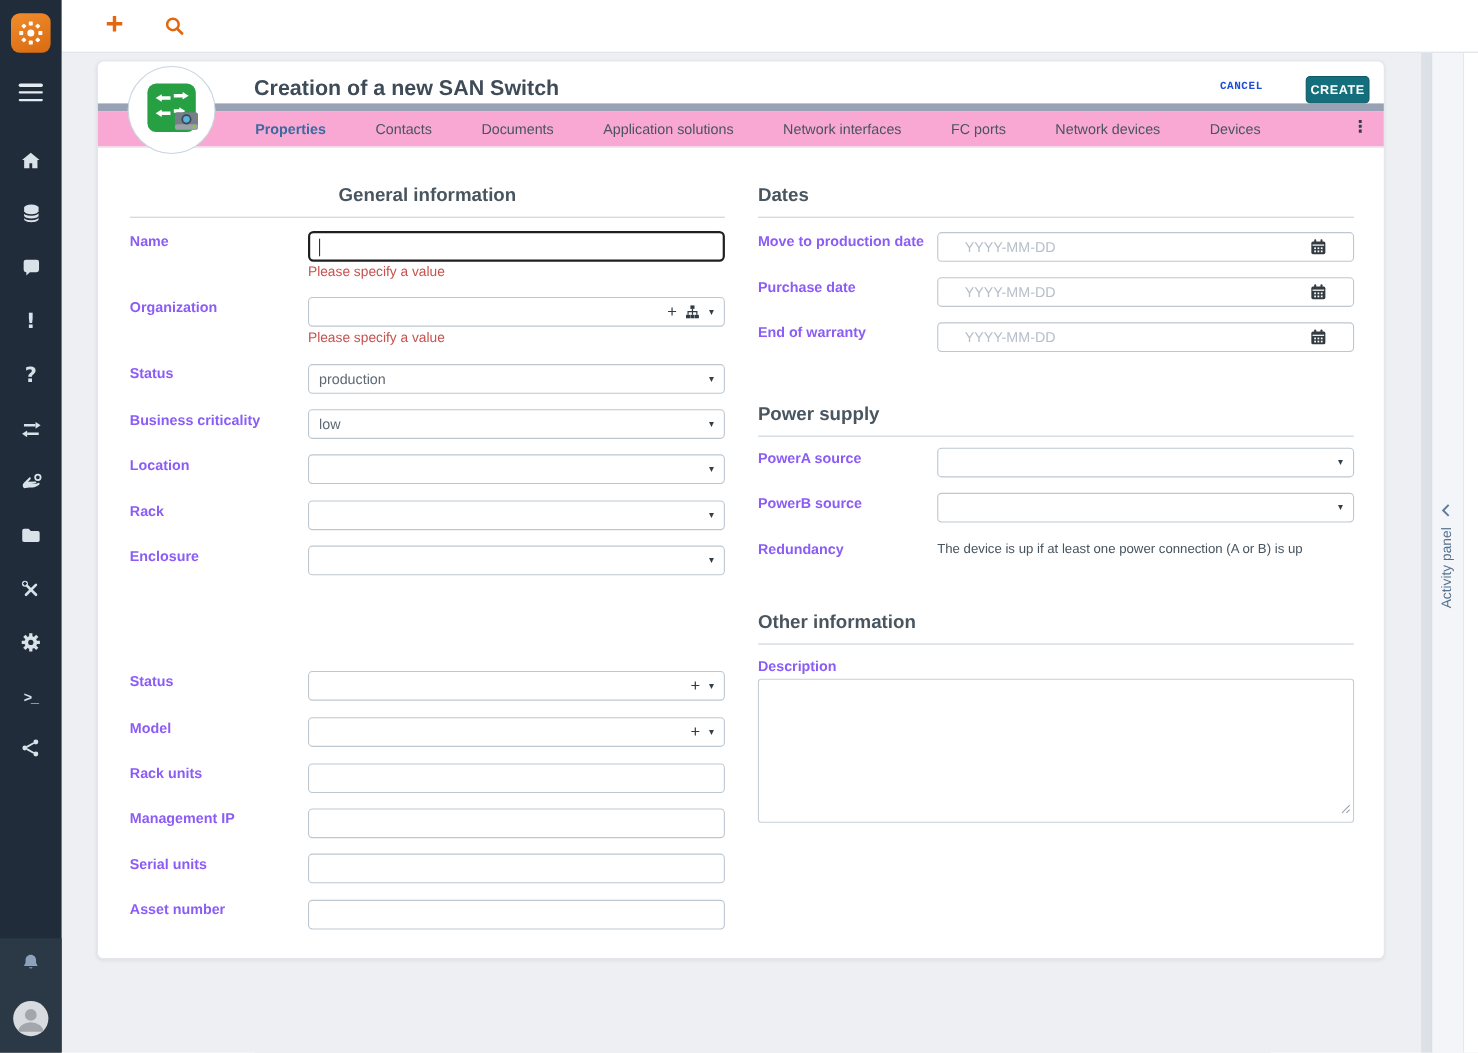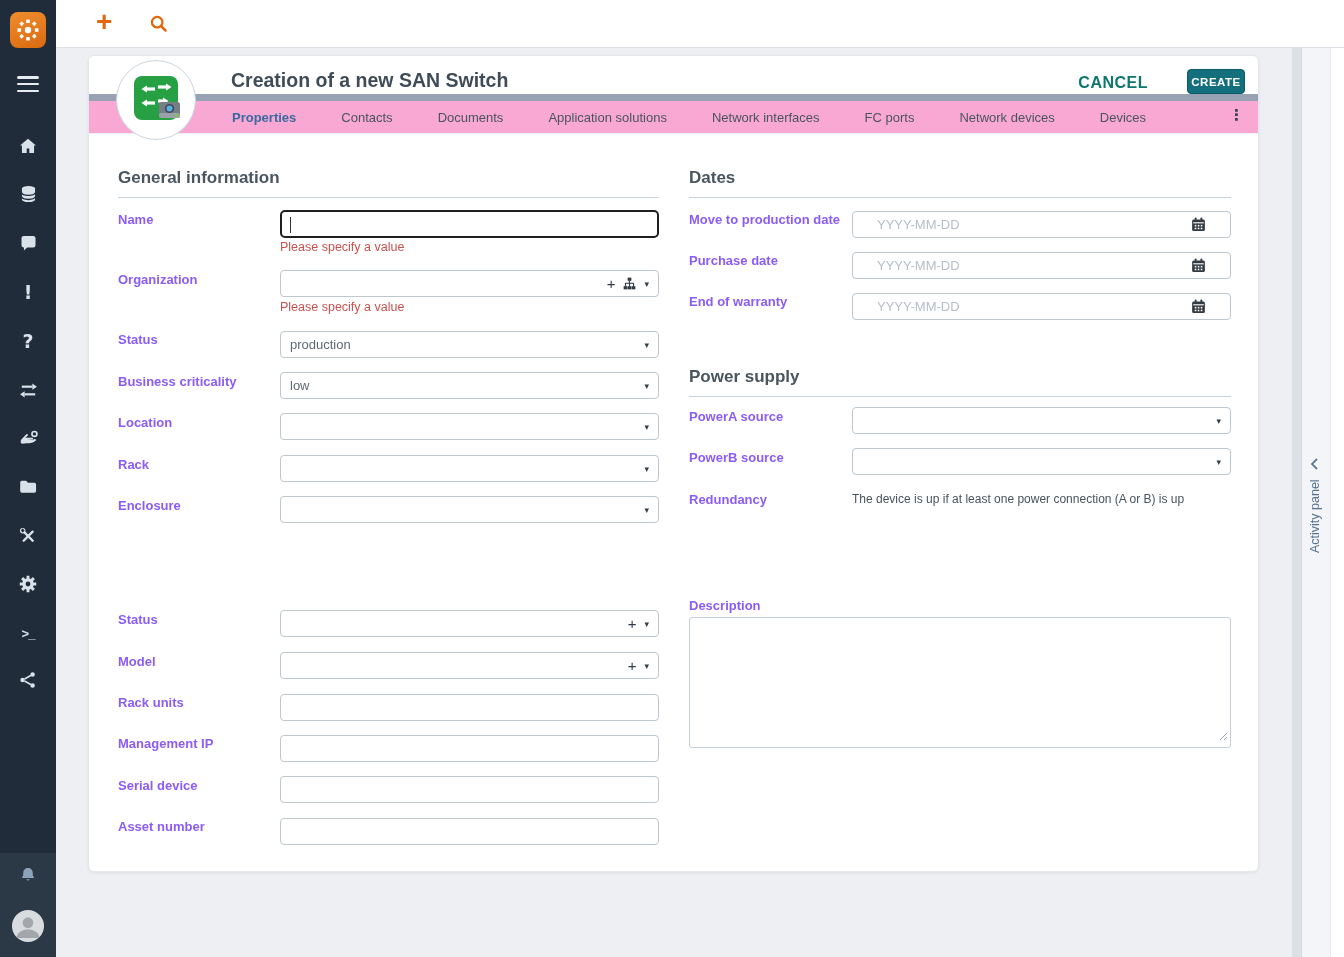--- a/index.html
+++ b/index.html
@@ -30,37 +30,37 @@
   .activity-rail { position:absolute; left:1301px; top:48px; width:29px; height:909px; background:#f3f5f8; border-left:1px solid #d7dce2; }
   .rail-chevron { position:absolute; left:1308px; top:456px; color:#5e7b9c; }
   .rail-label { position:absolute; left:1308px; top:553px; transform:rotate(-90deg); transform-origin:0 0;
                 font-size:12.5px; color:#54718f; white-space:nowrap; }
   .right-white { position:absolute; left:1330px; top:48px; width:14px; height:909px; background:#ffffff; border-left:1px solid #e4e8ec; }
 
   
   .card { position:absolute; left:88px; top:55px; width:1171px; height:817px; background:#ffffff;
           border:1px solid #e3e7eb; border-radius:6px; box-shadow:0 1px 3px rgba(40,50,60,.08); }
   .page-title { position:absolute; left:142px; top:13px; font-size:19.5px; color:#3f4c58; }
-  .cancel-btn { position:absolute; right:110px; top:18px; font-size:16px; font-weight:700; letter-spacing:.5px;
-                color:#0f766e; background:none; border:none; cursor:pointer; font-family:Liberation Sans, sans-serif; }
+  .cancel-btn { position:absolute; right:110px; top:18px; font-size:10px; font-weight:700; letter-spacing:.5px;
+                color:#1d4ed8; background:none; border:none; cursor:pointer; font-family:Liberation Mono, monospace; }
   .create-btn { position:absolute; right:13px; top:13px; width:58px; height:25px; background:#146f7d; border:1px solid #0e5965;
                 border-radius:4px; color:#ffffff; font-size:11.5px; font-weight:700; letter-spacing:.5px; cursor:pointer; font-family:inherit; }
   .tab-strip { position:absolute; left:0; top:38px; width:100%; height:7px; background:#98a2b4; }
   .tabs-row { position:absolute; left:0; top:45px; width:100%; height:33px; background:#f9a8d4; border-bottom:1px solid #eef0f3;
               display:flex; align-items:center; padding-left:143px; column-gap:45px; }
   .tab { font-size:13px; color:#49545e; cursor:pointer; white-space:nowrap; }
   .tab.active { color:#3a6a9f; font-weight:700; }
   .tab-overflow { position:absolute; right:14px; top:50px; font-size:15px; font-weight:700; color:#313d48; cursor:pointer;
                   font-family:"DejaVu Sans", sans-serif; }
   .avatar-circle { position:absolute; left:27px; top:4px; width:80px; height:80px; border-radius:50%; background:#ffffff;
                    border:1.5px solid #c9d4de; z-index:3; display:flex; align-items:center; justify-content:center; }
 
   
   .sec-heading { position:absolute; font-size:17px; color:#49555f; border-bottom:1px solid #c9d3dc; padding-bottom:9px; }
-  .w-left { width:541px; } .w-right { width:542px; }
+  .w-left { width:541px;text-align:center; } .w-right { width:542px; }
   .fld-label { position:absolute; font-size:13px; font-weight:700; color:#8b5cf6; white-space:nowrap; }
   .fld-box { position:absolute; width:379px; height:27px; background:#fff; border:1px solid #bdc7d0; border-radius:4px; }
   .fld-select { display:flex; align-items:center; justify-content:space-between; padding:0 9px; cursor:pointer; }
   .sel-val { font-size:13px; color:#5e6974; }
   .caret { font-size:9px; color:#333e47; font-family:"DejaVu Sans", sans-serif; }
   .icon-row { display:flex; align-items:center; justify-content:flex-end; gap:8px; padding:0 9px; }
   .plus-glyph { font-size:15px; color:#2f3a44; cursor:pointer; line-height:1; }
   .focused { border:2px solid #1f1f1f; border-radius:5px; height:28px; }
   .caret-line { position:absolute; left:8px; top:5px; width:1px; height:16px; background:#333; }
   .err { position:absolute; font-size:12.5px; color:#c7524e; }
@@ -317,21 +317,21 @@
     <span class="plus-glyph">+</span>
     <span class="caret">▾</span>
   </div>
 
   <label class="fld-label" style="left:29px; top:639px;">Rack units</label>
   <div class="fld-box" style="left:191px; top:638px;"></div>
 
   <label class="fld-label" style="left:29px; top:680px;">Management IP</label>
   <div class="fld-box" style="left:191px; top:679px;"></div>
 
-  <label class="fld-label" style="left:29px; top:722px;">Serial device</label>
+  <label class="fld-label" style="left:29px; top:722px;">Serial units</label>
   <div class="fld-box" style="left:191px; top:720px;"></div>
 
   <label class="fld-label" style="left:29px; top:763px;">Asset number</label>
   <div class="fld-box" style="left:191px; top:762px;"></div>
 
   <h2 class="sec-heading w-right" style="left:600px; top:112px;">Dates</h2>
 
   <label class="fld-label" style="left:600px; top:156px;">Move to production date</label>
   <div class="fld-box date-box" style="left:763px; top:155px;">
     <span class="ph">YYYY-MM-DD</span>
@@ -405,20 +405,21 @@
 
   <label class="fld-label" style="left:600px; top:394px;">PowerB source</label>
   <div class="fld-box fld-select" style="left:763px; top:392px;">
     <span class="sel-val"></span>
     <span class="caret">▾</span>
   </div>
 
   <label class="fld-label" style="left:600px; top:436px;">Redundancy</label>
   <span class="static-text" style="left:763px; top:436px;">The device is up if at least one power connection (A or B) is up</span>
 
+  <h2 class="sec-heading w-right" style="left:600px; top:500px;">Other information</h2>
 
   <label class="fld-label" style="left:600px; top:542px;">Description</label>
   <div class="desc-area">
     <span class="resize-grip">
       <svg width="9" height="9" viewBox="0 0 9 9" stroke="currentColor" stroke-width="1">
         <line x1="8" y1="1" x2="1" y2="8"></line>
           <line x1="8" y1="5" x2="5" y2="8"></line>
       </svg>
     </span>
   </div>

